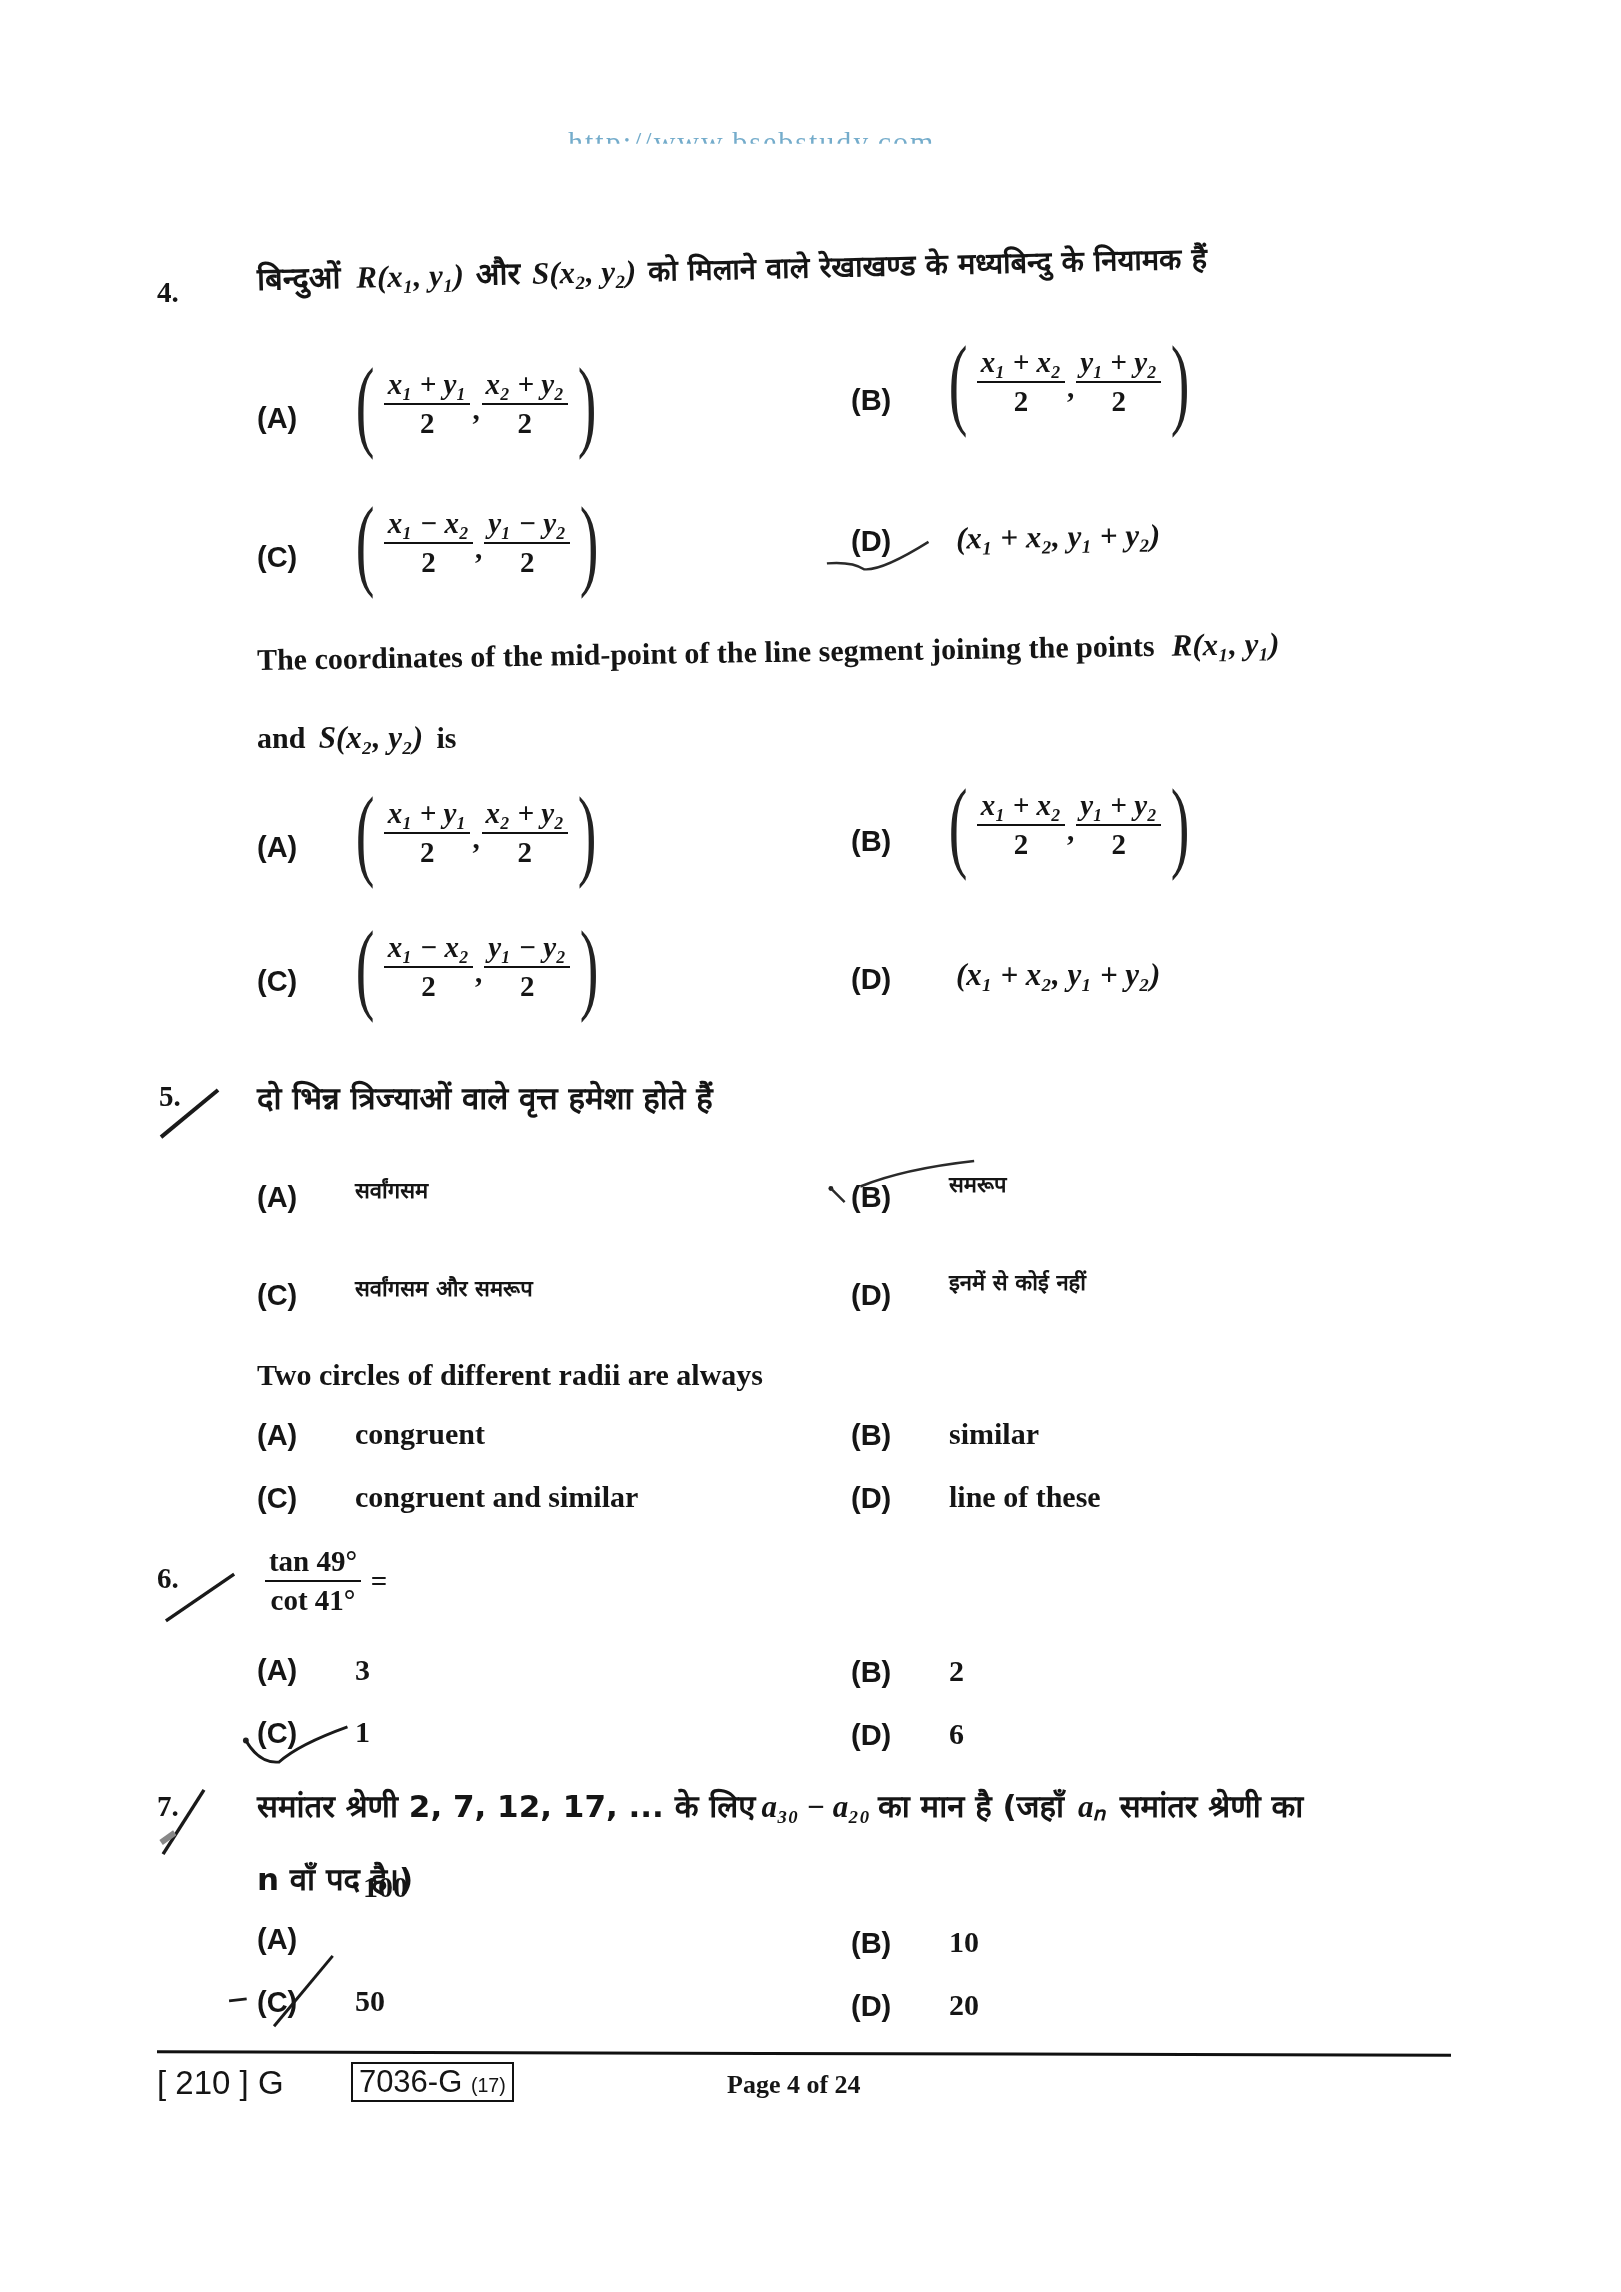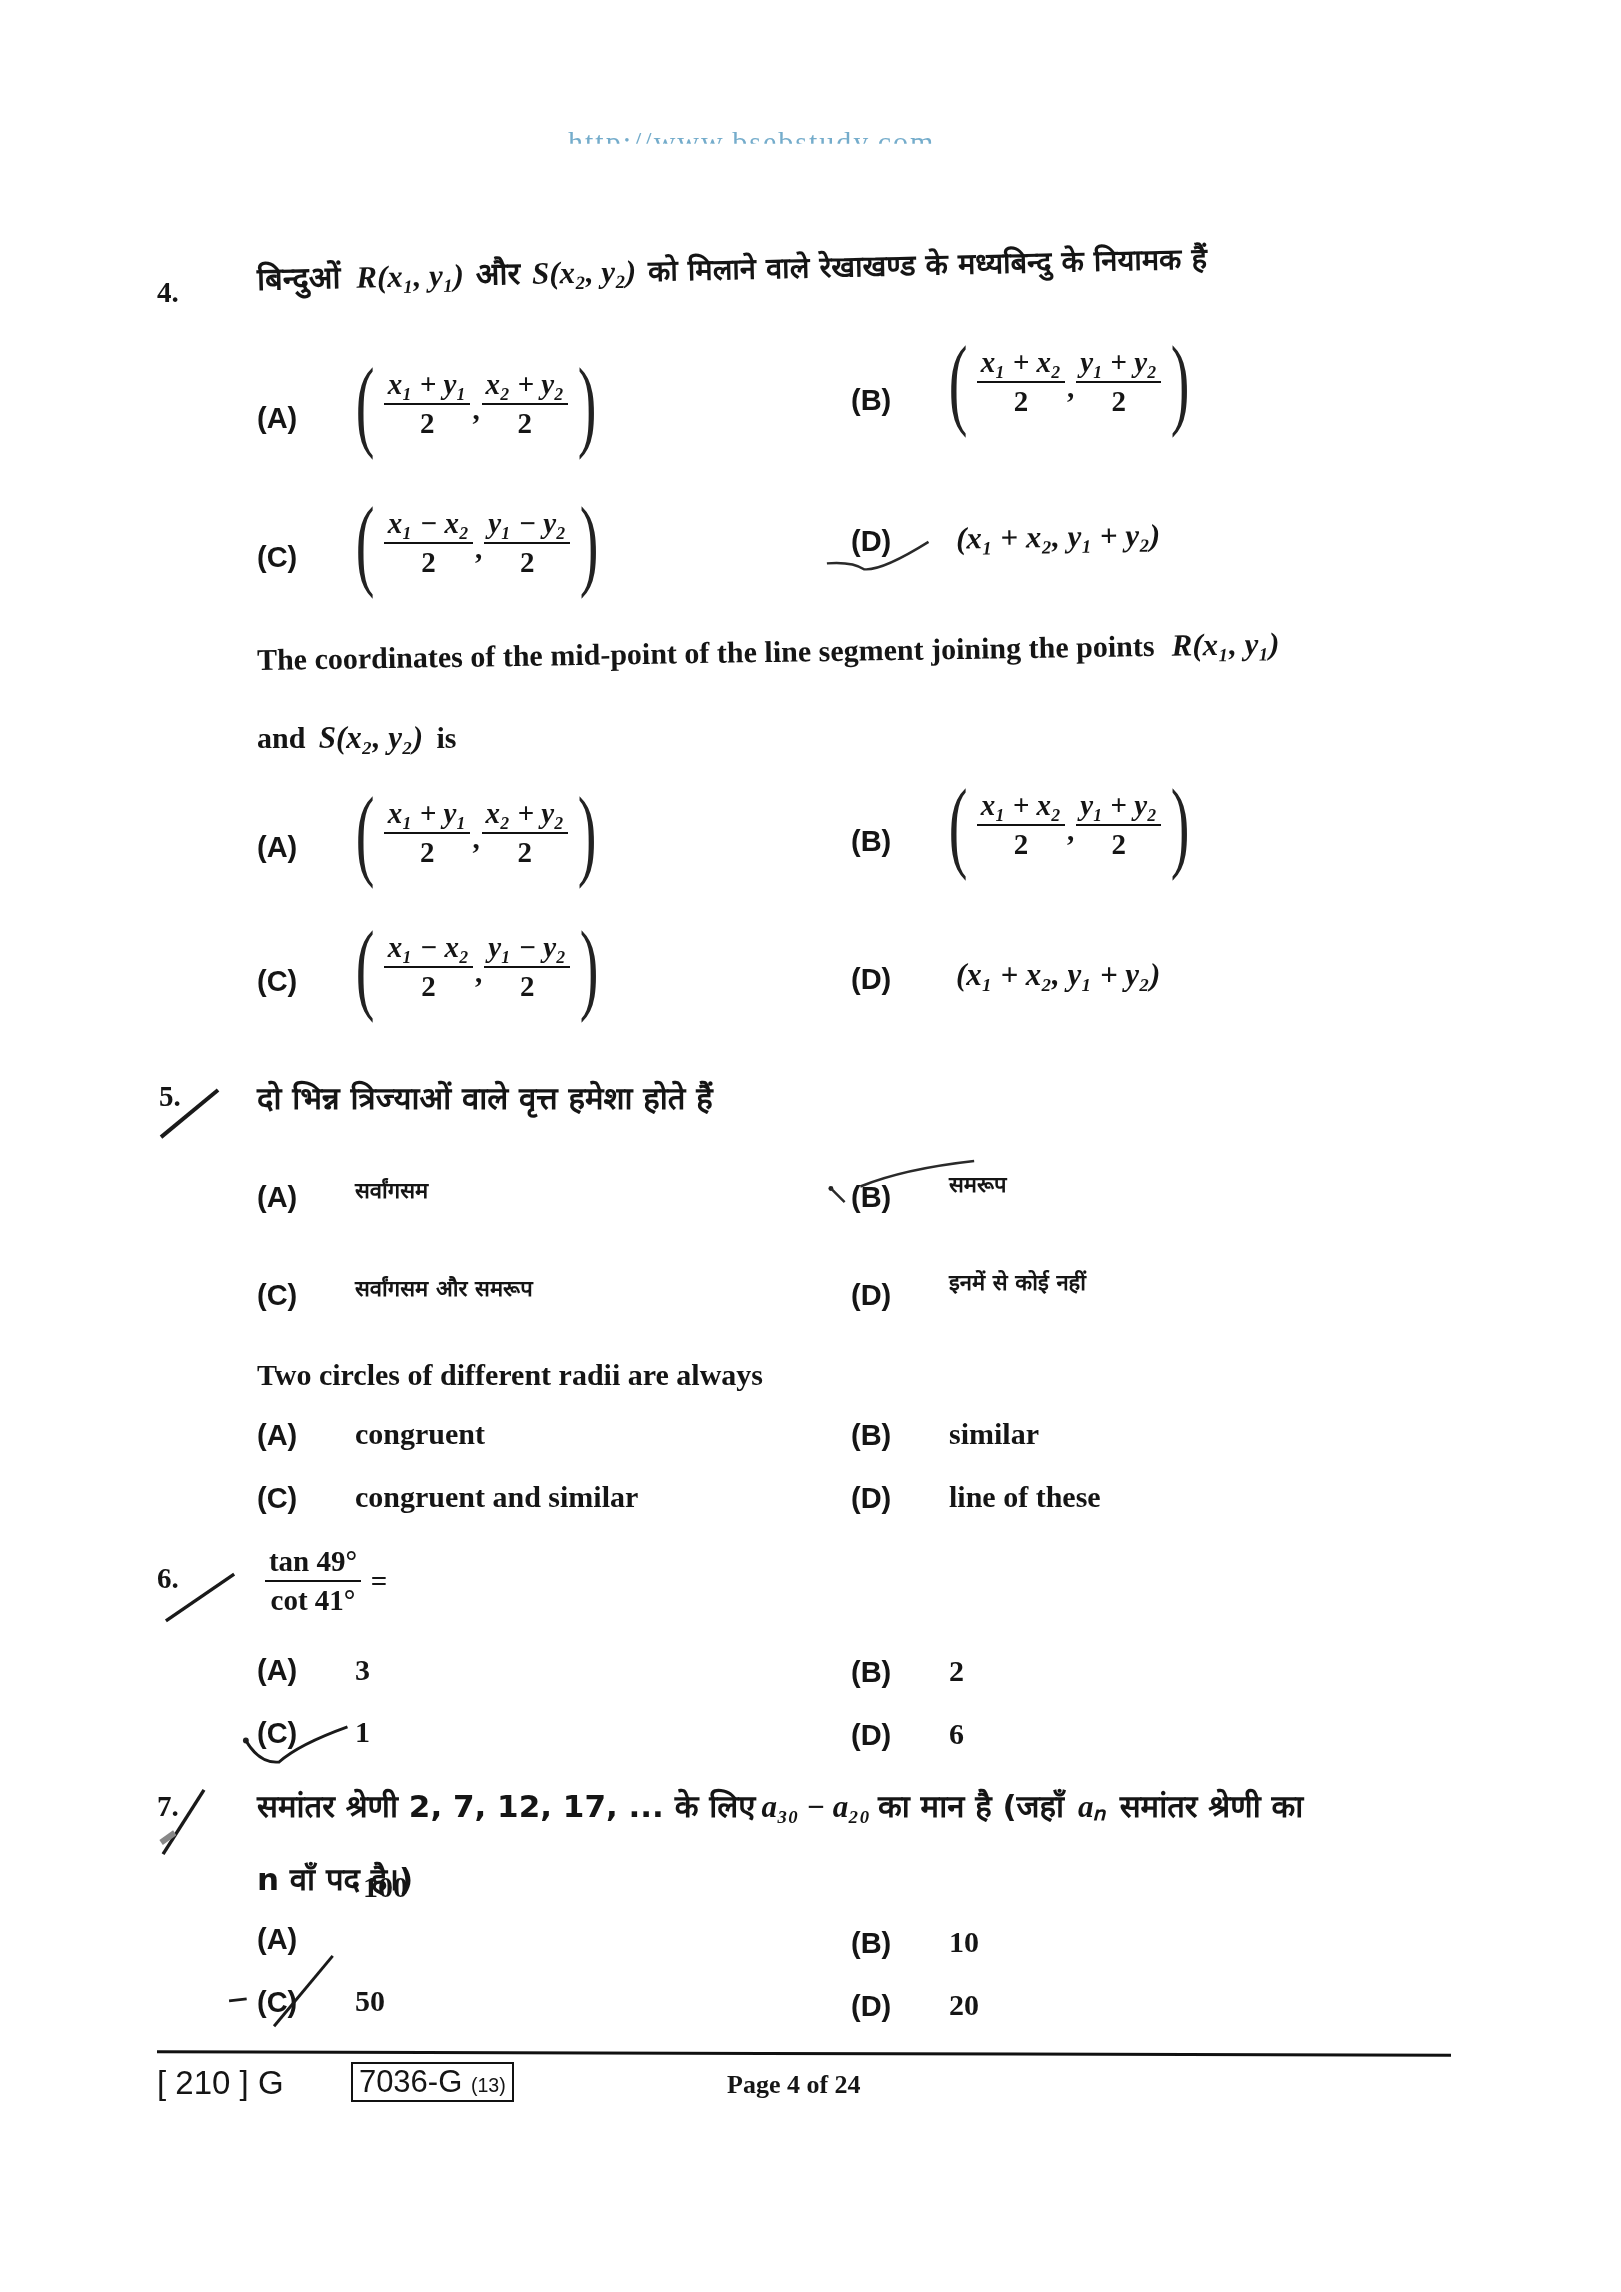--- a/index.html
+++ b/index.html
@@ -233,16 +233,16 @@
   <path d="M4 52 L 22 50" stroke="#1a1a1a" stroke-width="3" fill="none"></path>
   <path d="M50 78 L 110 6" stroke="#1a1a1a" stroke-width="3" fill="none"></path>
 </svg>
 <div class="abs lbl" style="left:851px; top:1990px;">(D)</div>
 <div class="abs opt" style="left:949px; top:1988px;">20</div>
 
 <div class="abs footer-rule"></div>
 <div class="abs footer-code" style="left:157px; top:2064px;">[ 210 ] G</div>
 <div class="abs boxed" style="left:351px; top:2062px;">
   <span>7036-G</span>
-  <small>(13)</small>
+  <small>(17)</small>
 </div>
 <div class="abs page-num" style="left:727px; top:2070px;">Page 4 of 24</div>
 
 
 </body></html>

